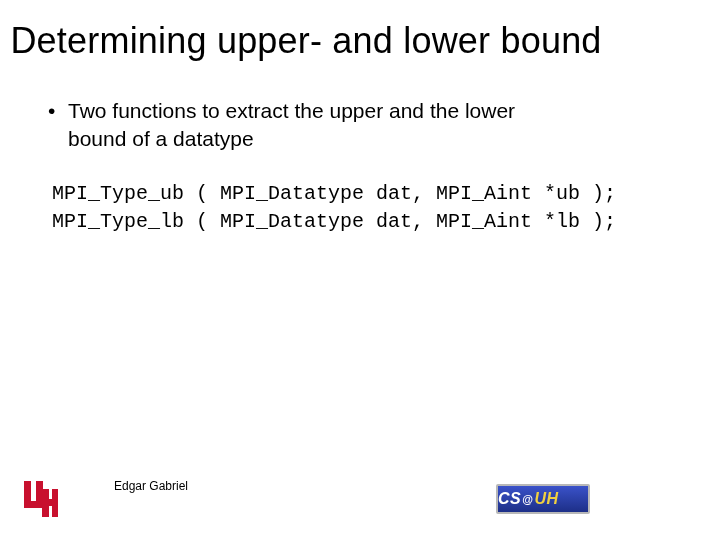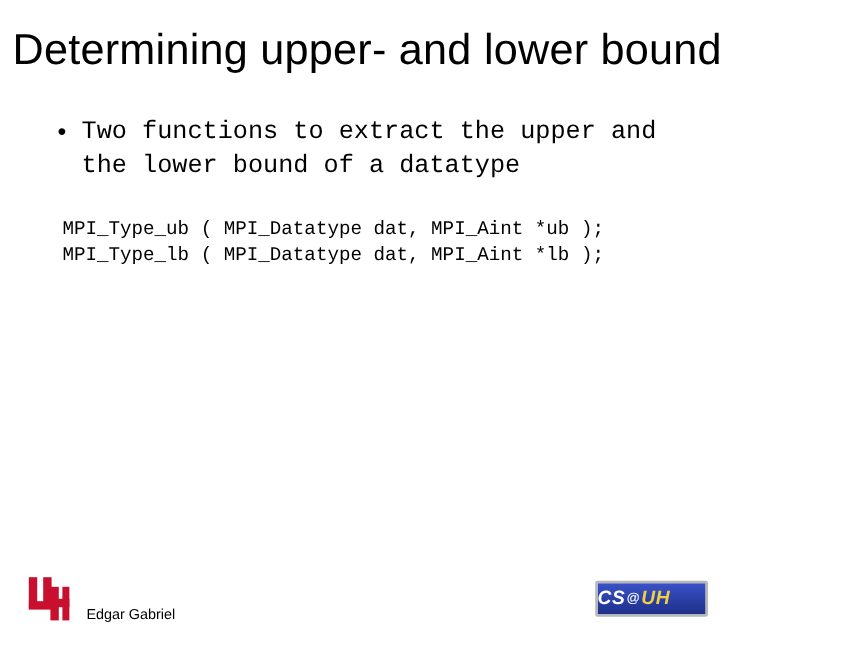--- a/index.html
+++ b/index.html
@@ -2,27 +2,27 @@
 <html><head>
 <meta charset="utf-8">
 <style>
   * { margin: 0; padding: 0; box-sizing: border-box; }
   html, body { width: 720px; height: 540px; background: #fff; font-family: Arial, Helvetica, sans-serif; color: #000; }
   .slide { position: relative; width: 612px; height: 540px; }
   .title { font-size: 36px; font-weight: 400; text-align: center; padding-top: 20px; line-height: 1.15; letter-spacing: 0.2px; }
   .body { padding: 36px 48px 0 48px; }
   .bullet { display: flex; font-size: 21px; line-height: 1.3; }
   .bullet .dot { width: 20px; flex-shrink: 0; }
-  .bullet .txt { flex: 1; font-family: Liberation Mono, monospace; }
-  .codeblock { margin-top: 28px; font-family: "Courier New", Courier, monospace; font-size: 16px; line-height: 1.4; white-space: pre; padding-left: 4px; }
+  .bullet .txt { flex: 1; }
+  .codeblock { margin-top: 28px; font-family: "Courier New", Courier, monospace; font-size: 20px; line-height: 1.4; white-space: pre; padding-left: 4px; }
   .footer { position: absolute; bottom: 14px; left: 22px; right: 22px; height: 54px; display: flex; align-items: center; justify-content: space-between; }
   .uh-logo { width: 36px; height: 40px; position: relative; }
   .uh-logo svg { display: block; }
   .author { font-size: 12px; margin-left: 14px; color: #000; }
-  .left-cluster { display: flex; align-items: flex-end; }
+  .left-cluster { display: flex; align-items: flex-start; gap: 42px; }
   .csuh-badge { width: 94px; height: 30px; border: 2px solid #b8b8b8; background: linear-gradient(#3a52c9, #1d2f88); display: flex; align-items: center; font-family: Arial, sans-serif; font-weight: bold; font-style: italic; font-size: 16px; color: #fff; letter-spacing: 0.5px; border-radius: 2px; }
   .csuh-badge .cs { color: #fff; }
   .csuh-badge .at { font-size: 11px; vertical-align: middle; padding: 0 1px; font-style: normal; }
   .csuh-badge .uh { color: #f0d040; }
 </style>
 </head>
 <body>
 
 <div class="slide">
 

